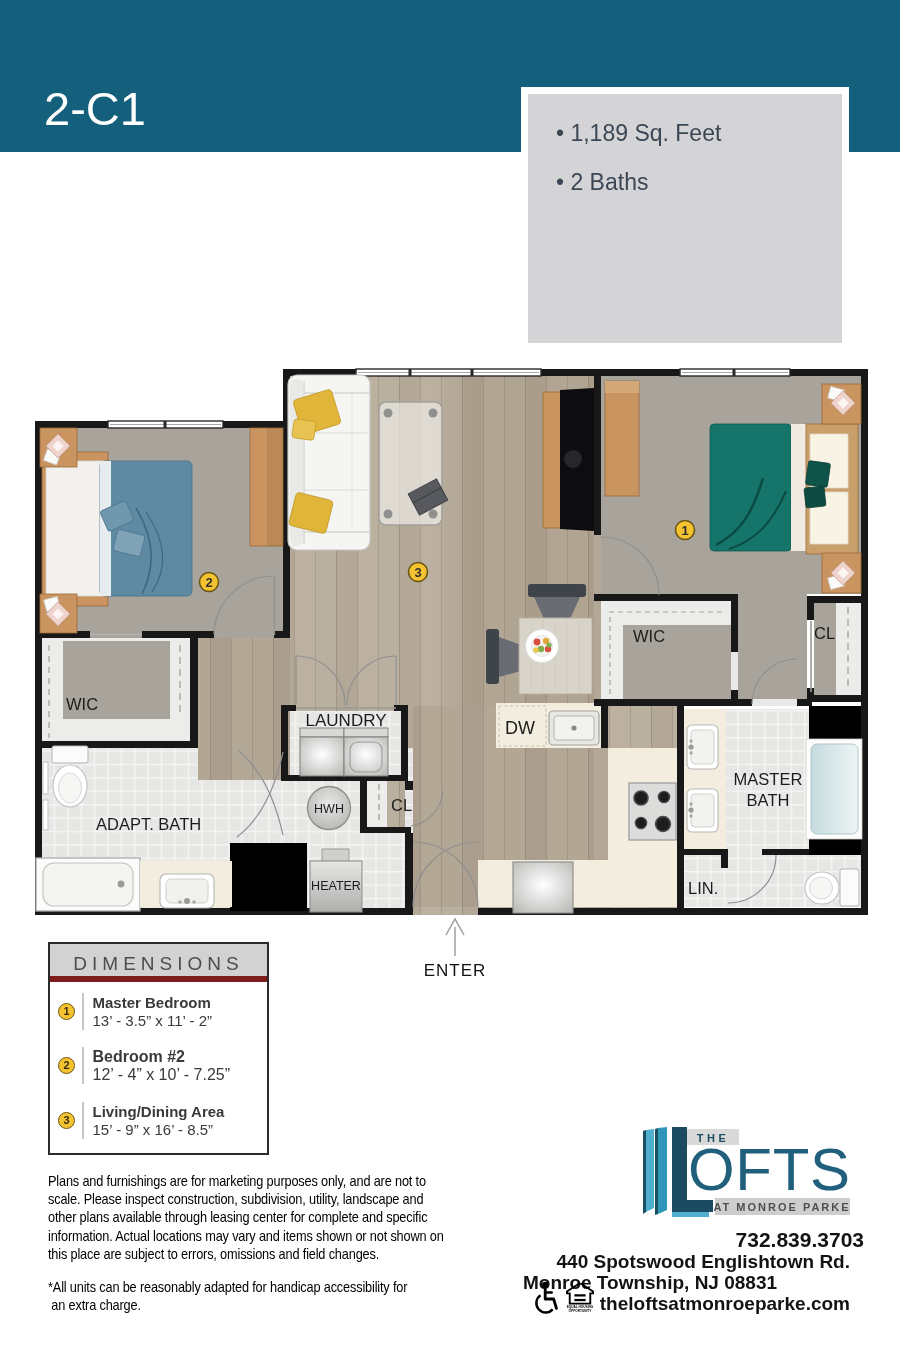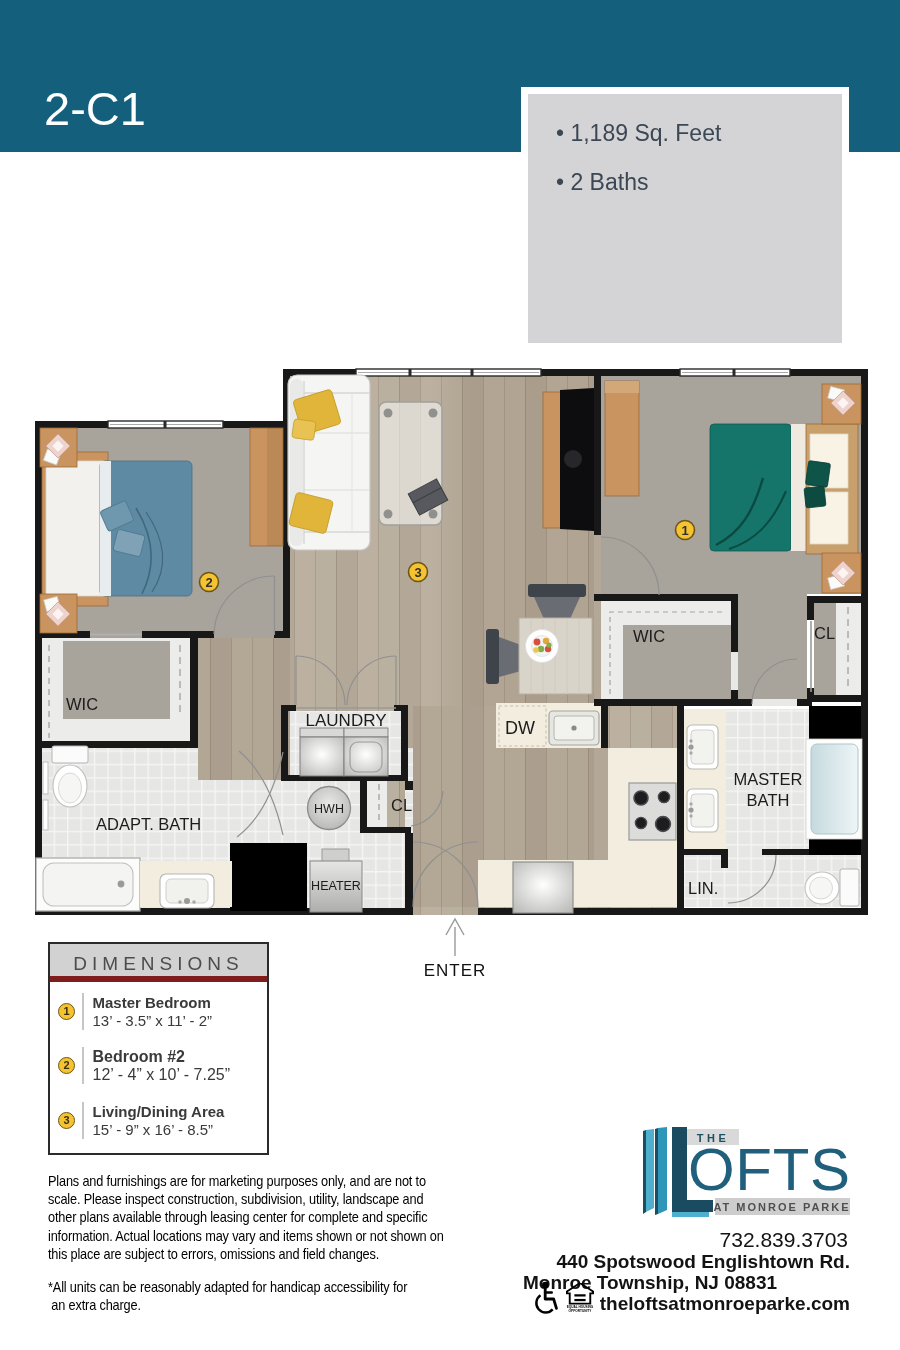--- a/index.html
+++ b/index.html
@@ -750,21 +750,21 @@
  <rect x="672" y="1127" width="15" height="90" fill="#1b4b61"></rect>
  <rect x="672" y="1200" width="41" height="12" fill="#1b4b61"></rect>
  <rect x="672" y="1212" width="37" height="5" fill="#4fb0cd"></rect>
  <rect x="687" y="1129" width="52" height="16" fill="#d9d9d9"></rect>
  <text x="713" y="1141.5" font-family="Liberation Sans,sans-serif" font-size="11" letter-spacing="3.5" fill="#1d4f63" text-anchor="middle" font-weight="bold">THE</text>
  <text x="688" y="1190" font-family="Liberation Sans,sans-serif" font-size="60" fill="#20607c" textLength="162">OFTS</text>
  <rect x="715" y="1198" width="135" height="17" fill="#cdcdcd"></rect>
  <text x="782" y="1210.5" font-family="Liberation Sans,sans-serif" font-size="11" letter-spacing="2" fill="#4f4f4f" text-anchor="middle" font-weight="bold">AT MONROE PARKE</text>
 </svg>
 
-<div class="abs" style="left:448px;top:1228px;width:400px;text-align:right;font-size:21px;font-weight:normal;color:#131313">732.839.3703</div>
+<div class="abs" style="left:464px;top:1228px;width:400px;text-align:right;font-size:21px;font-weight:bold;color:#131313">732.839.3703</div>
 
 <div class="abs" style="left:450px;top:1251px;width:400px;text-align:right;font-size:19px;font-weight:bold;color:#131313">440 Spotswood Englishtown Rd.</div>
 
 <div class="abs" style="left:450px;top:1272px;width:400px;text-align:center;font-size:19px;font-weight:bold;color:#131313">Monroe Township, NJ 08831</div>
 
 <div class="abs" style="left:450px;top:1293px;width:400px;text-align:right;font-size:19px;font-weight:bold;color:#131313">theloftsatmonroeparke.com</div>
 
 <svg class="abs" style="left:533px;top:1280px" width="60" height="38" viewBox="0 0 64 40">
  <circle cx="13" cy="5" r="3.4" fill="#000"></circle>
  <path d="M13,9 L13,20 L22,20 L25,30" stroke="#000" stroke-width="3" fill="none" stroke-linecap="round" stroke-linejoin="round"></path>

